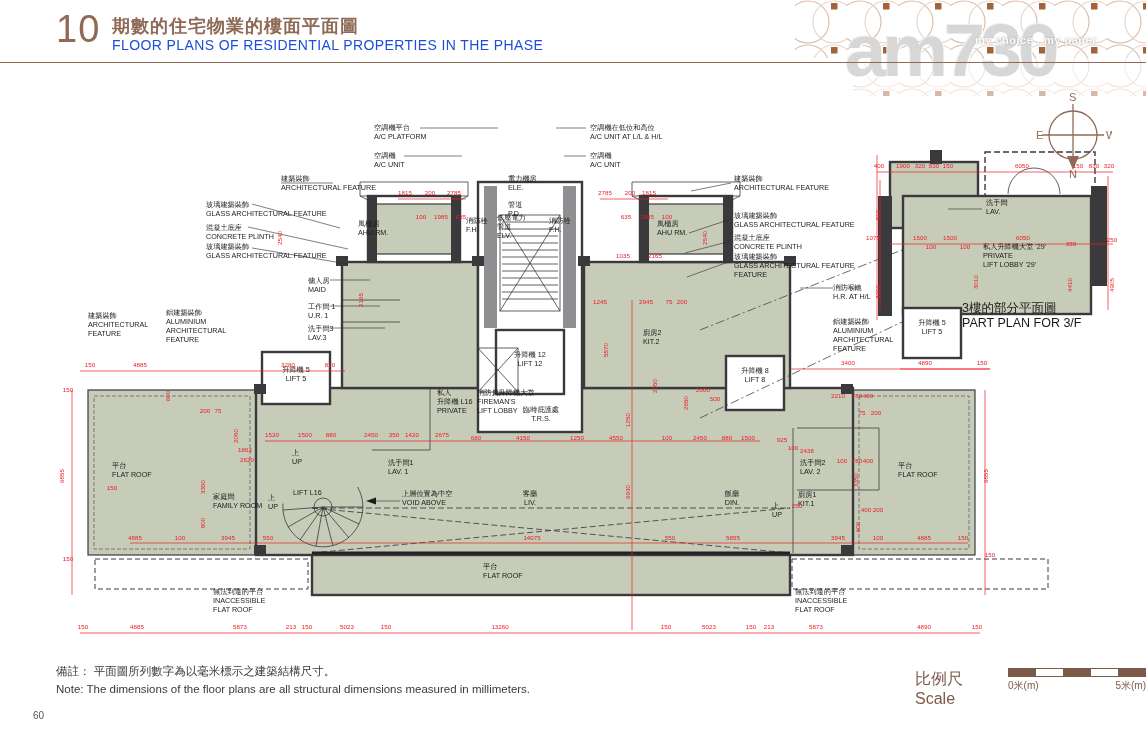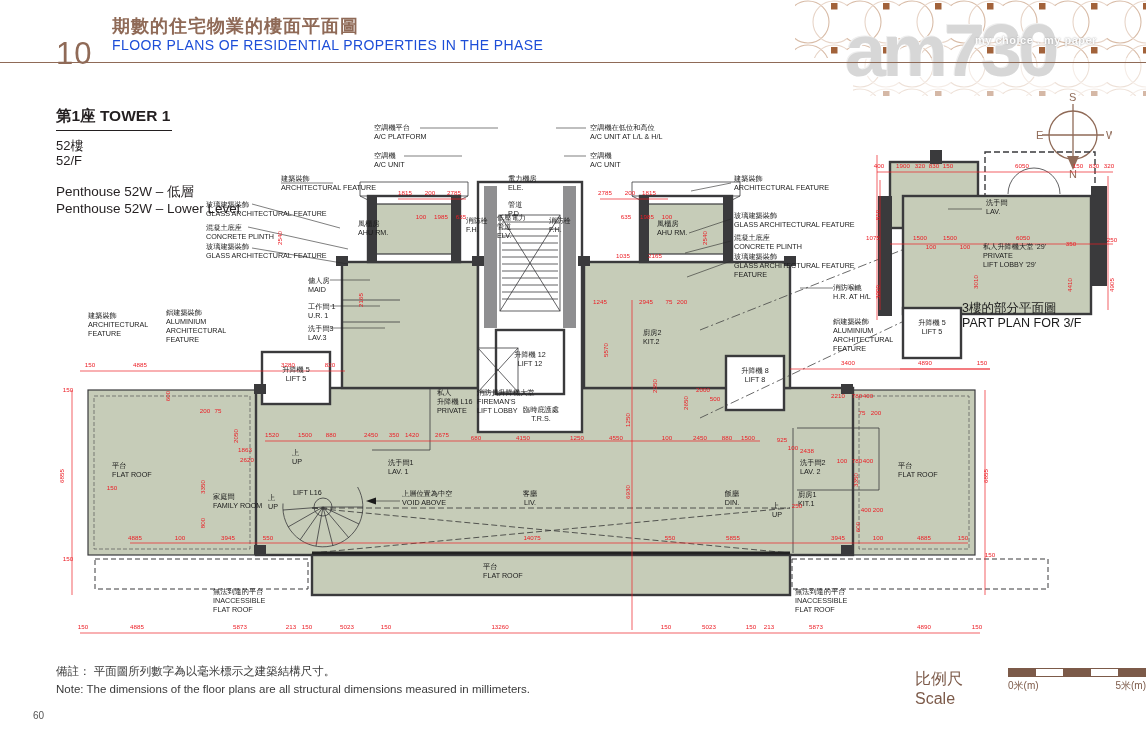--- a/index.html
+++ b/index.html
@@ -1,18 +1,18 @@
 <!DOCTYPE html>
 <html><head>
 <meta charset="utf-8">
 <style>
   html,body{margin:0;padding:0;background:#e9e9e9;}
   .page{position:relative;width:1146px;height:749px;background:#fff;font-family:"Liberation Sans",sans-serif;overflow:hidden;margin:0 auto;}
   
-  .sec-num{position:absolute;left:56px;top:8px;font-size:31px;font-weight:400;color:#8f6a57;letter-spacing:1px;margin-top:28px;}
+  .sec-num{position:absolute;left:56px;top:8px;font-size:38px;font-weight:400;color:#8f6a57;letter-spacing:1px;}
   .title-zh{position:absolute;left:112px;top:14px;font-size:18px;font-weight:700;color:#8f6a57;letter-spacing:1px;}
   .title-en{position:absolute;left:112px;top:37px;font-size:14px;color:#1d4ed8;letter-spacing:.4px;}
   .rule{position:absolute;left:0;top:62px;width:1146px;height:0;border-top:1.4px solid #8f6a57;}
   
   .wm{position:absolute;left:795px;top:0;width:351px;height:96px;}
   .wm-brand{position:absolute;left:50px;top:14px;font-size:74px;font-weight:700;color:#d7d7d7;letter-spacing:-4px;text-shadow:1px 1px 0 #fff,-1px -1px 0 #efefef;line-height:1;text-align:center;}
   .wm-tag{position:absolute;left:164px;top:34px;font-size:11px;font-weight:700;color:#fcfcfc;text-shadow:0 0 2px #9a9a9a;letter-spacing:.5px;padding-left:16px;}
   
   .tower{position:absolute;left:56px;top:106px;color:#231f20;}
   .tower-title{font-size:15.5px;font-weight:700;border-bottom:1.6px solid #231f20;display:inline-block;padding:0 2px 3px 0;}
@@ -69,31 +69,20 @@
     </svg>
     <div class="wm-brand">am730</div>
     <div class="wm-tag">my choice . my paper</div>
   </div>
 
   <div class="sec-num">10</div>
   <div class="title-zh">期數的住宅物業的樓面平面圖</div>
   <div class="title-en">FLOOR PLANS OF RESIDENTIAL PROPERTIES IN THE PHASE</div>
   <div class="rule"></div>
 
-  <div class="tower">
-    <div class="tower-title">第1座  TOWER 1</div>
-    <div class="floor">
-      <div>52樓</div>
-      <div>52/F</div>
-    </div>
-    <div class="unit">
-      <div>Penthouse 52W – 低層</div>
-      <div>Penthouse 52W – Lower Level</div>
-    </div>
-  </div>
 
   <div class="compass">
     <svg width="76" height="86">
       <circle cx="37" cy="43" r="24" fill="none" stroke="#8f6a57" stroke-width="1.3"></circle>
       <line x1="37" y1="12" x2="37" y2="66" stroke="#8f6a57" stroke-width="1.3"></line>
       <line x1="6" y1="43" x2="68" y2="43" stroke="#8f6a57" stroke-width="1.3"></line>
       <path d="M31,64 43,64 37,78 z" fill="#8f6a57"></path>
       <text class="cmp" x="33" y="9">S</text>
       <text class="cmp" x="0" y="47">E</text>
       <text class="cmp" x="70" y="47">W</text>

